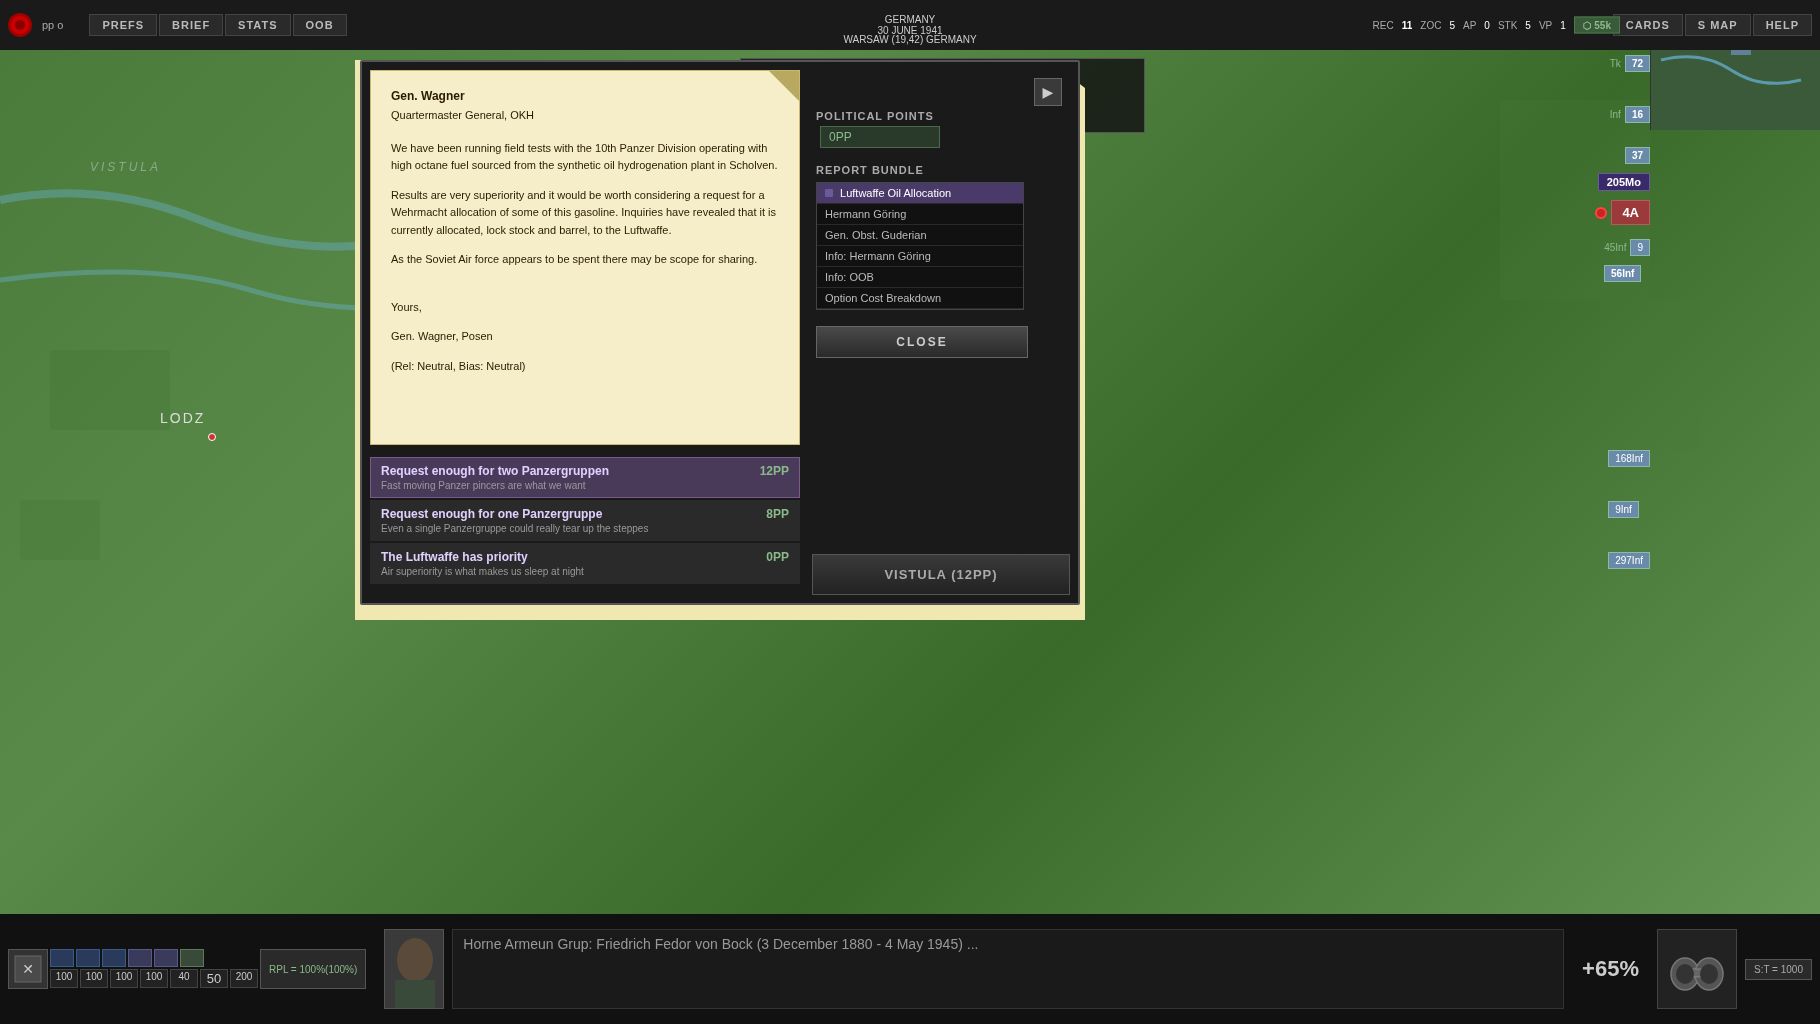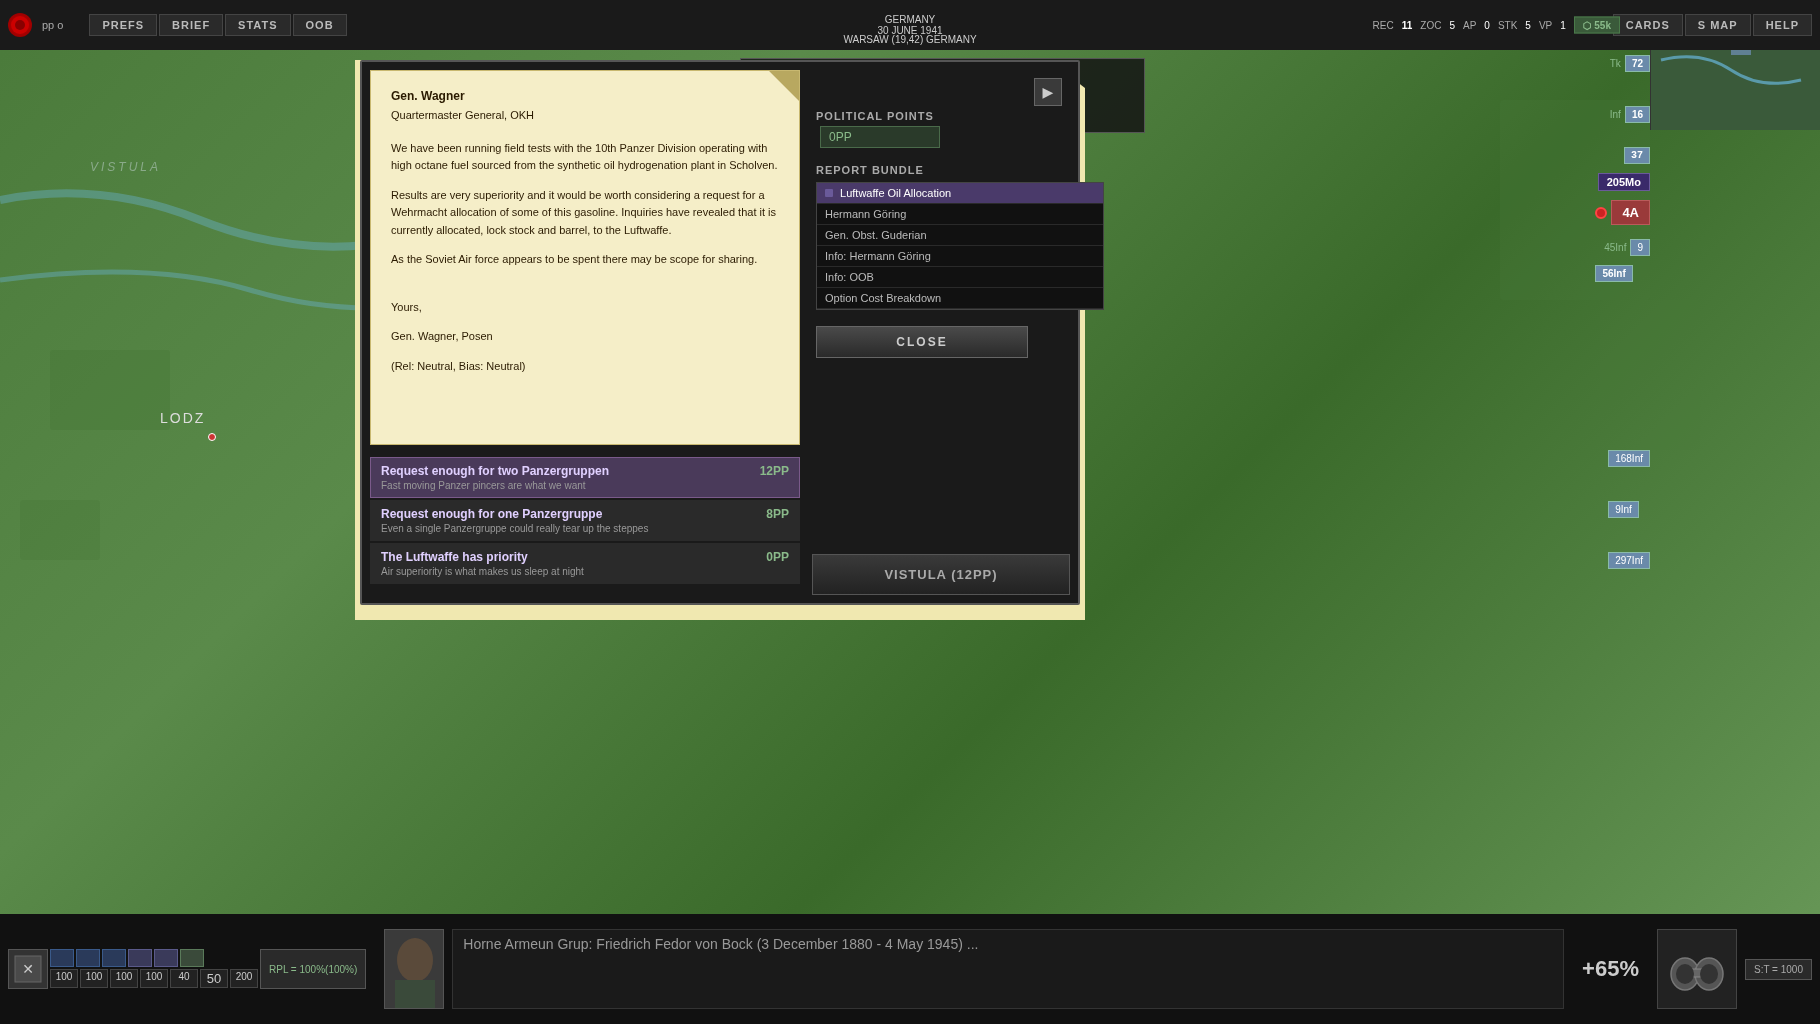--- a/index.html
+++ b/index.html
@@ -215,21 +215,21 @@
       letter-spacing: 1px;
       margin-top: 16px;
       margin-left: 4px;
     }
 
     .report-list {
       margin-top: 6px;
       margin-left: 4px;
       background: #111;
       border: 1px solid #444;
-      width: 288px;
+      width: 208px;
     }
 
     .report-item {
       padding: 4px 8px;
       font-size: 11px;
       color: #bbb;
       cursor: pointer;
       border-bottom: 1px solid #2a2a2a;
     }
 
@@ -482,35 +482,35 @@
   <div style="position:absolute;top:55px;right:170px;display:flex;flex-direction:column;gap:4px;">
     <div style="display:flex;gap:4px;justify-content:flex-end;align-items:center;">
       <div style="color:#8aba8a;font-size:10px;">Tk</div>
       <div style="background:#6a8aaa;border:1px solid #8abaaa;color:#fff;font-size:10px;padding:2px 6px;font-weight:bold;">72</div>
     </div>
     <div style="display:flex;gap:4px;justify-content:flex-end;align-items:center;margin-top:30px;">
       <div style="color:#8aba8a;font-size:10px;">Inf</div>
       <div style="background:#6a8aaa;border:1px solid #8abaaa;color:#fff;font-size:10px;padding:2px 6px;font-weight:bold;">16</div>
     </div>
     <div style="display:flex;gap:4px;justify-content:flex-end;align-items:center;margin-top:20px;">
-      <div style="background:#6a8aaa;border:1px solid #8abaaa;color:#fff;font-size:10px;padding:2px 6px;font-weight:bold;font-family:Liberation Mono, monospace;">37</div>
+      <div style="background:#6a8aaa;border:1px solid #8abaaa;color:#fff;font-size:10px;padding:2px 6px;font-weight:bold;">37</div>
     </div>
 
     <div style="display:flex;gap:4px;justify-content:flex-end;align-items:center;margin-top:5px;">
       <div style="background:#3a2a6a;border:1px solid #6a5a9a;color:#fff;font-size:11px;padding:2px 8px;font-weight:bold;">205Mo</div>
     </div>
     <div style="display:flex;gap:4px;align-items:center;margin-top:5px;">
       <div style="background:#cc2222;border:2px solid #ff4444;border-radius:50%;width:12px;height:12px;"></div>
       <div style="background:#9a3a3a;border:1px solid #ba5a5a;color:#fff;font-size:13px;padding:4px 10px;font-weight:bold;">4A</div>
     </div>
     <div style="display:flex;gap:4px;justify-content:flex-end;align-items:center;margin-top:10px;">
       <div style="color:#8aba8a;font-size:10px;">45Inf</div>
       <div style="background:#6a8aaa;border:1px solid #8abaaa;color:#fff;font-size:10px;padding:2px 6px;">9</div>
     </div>
-    <div style="display:flex;gap:4px;justify-content:flex-start;align-items:center;margin-top:5px;">
+    <div style="display:flex;gap:4px;justify-content:center;align-items:center;margin-top:5px;">
       <div style="background:#6a8aaa;border:1px solid #8abaaa;color:#fff;font-size:10px;padding:2px 6px;font-weight:bold;">56Inf</div>
     </div>
   </div>
 
   <div style="position:absolute;top:450px;right:170px;display:flex;flex-direction:column;gap:4px;">
     <div style="display:flex;gap:4px;align-items:center;">
       <div style="background:#6a8aaa;border:1px solid #8abaaa;color:#fff;font-size:10px;padding:2px 6px;">168Inf</div>
     </div>
     <div style="display:flex;gap:4px;align-items:center;margin-top:30px;">
       <div style="background:#6a8aaa;border:1px solid #8abaaa;color:#fff;font-size:10px;padding:2px 6px;">9Inf</div>

